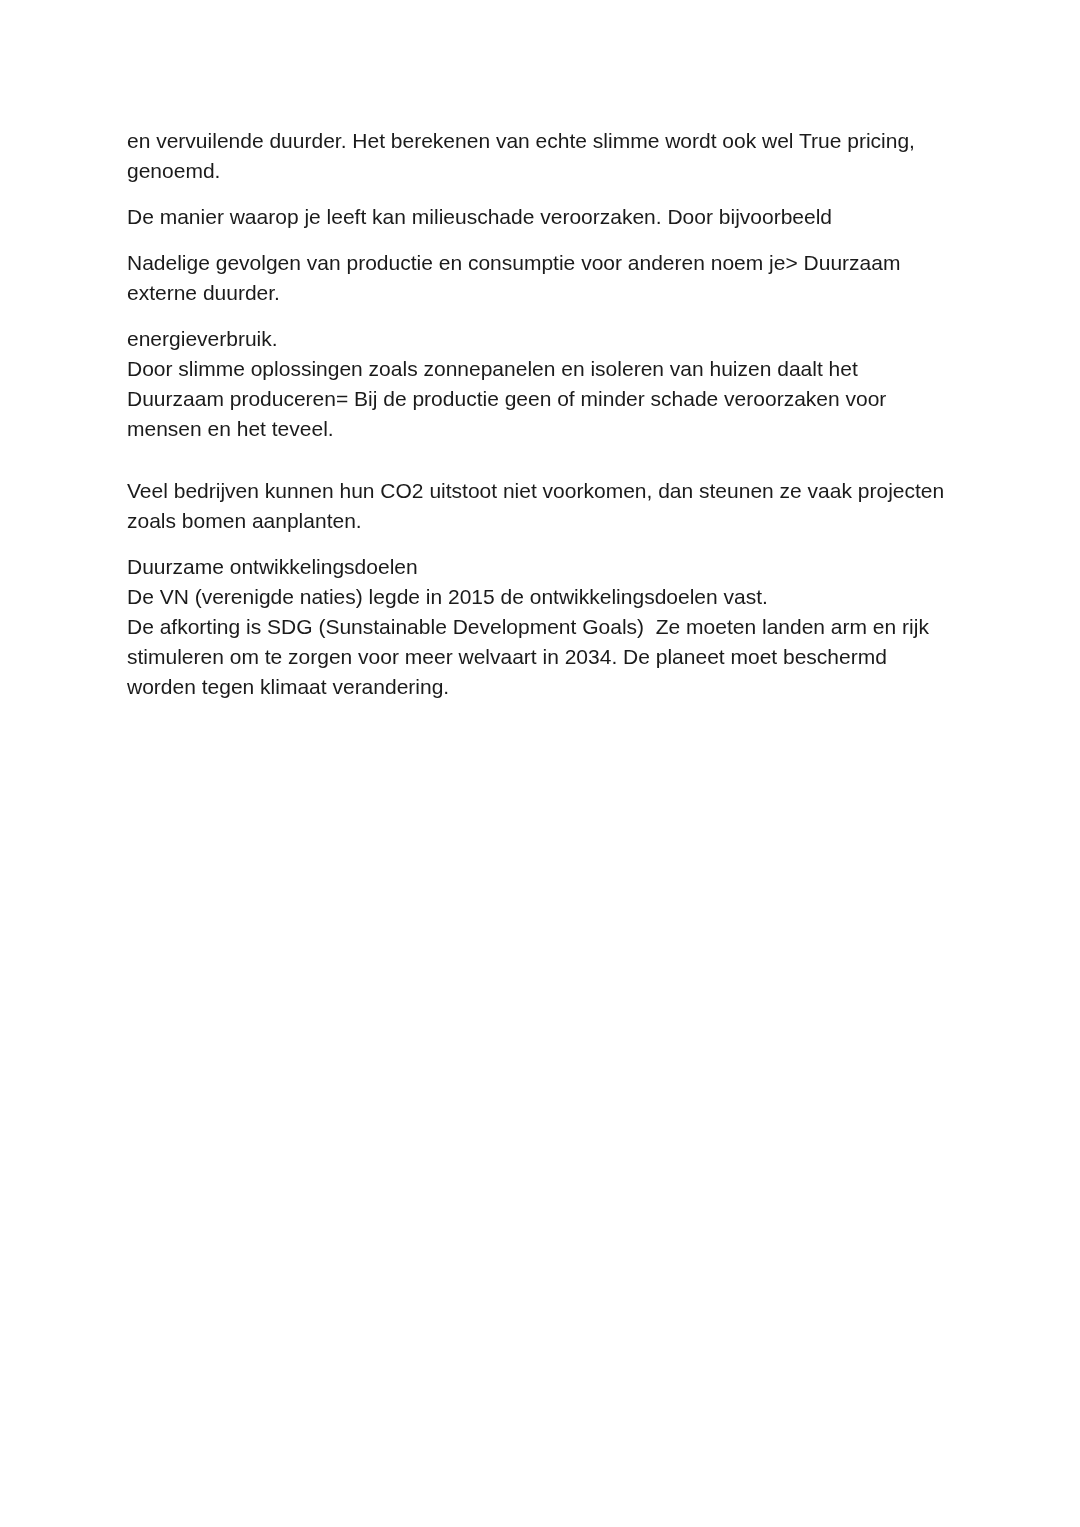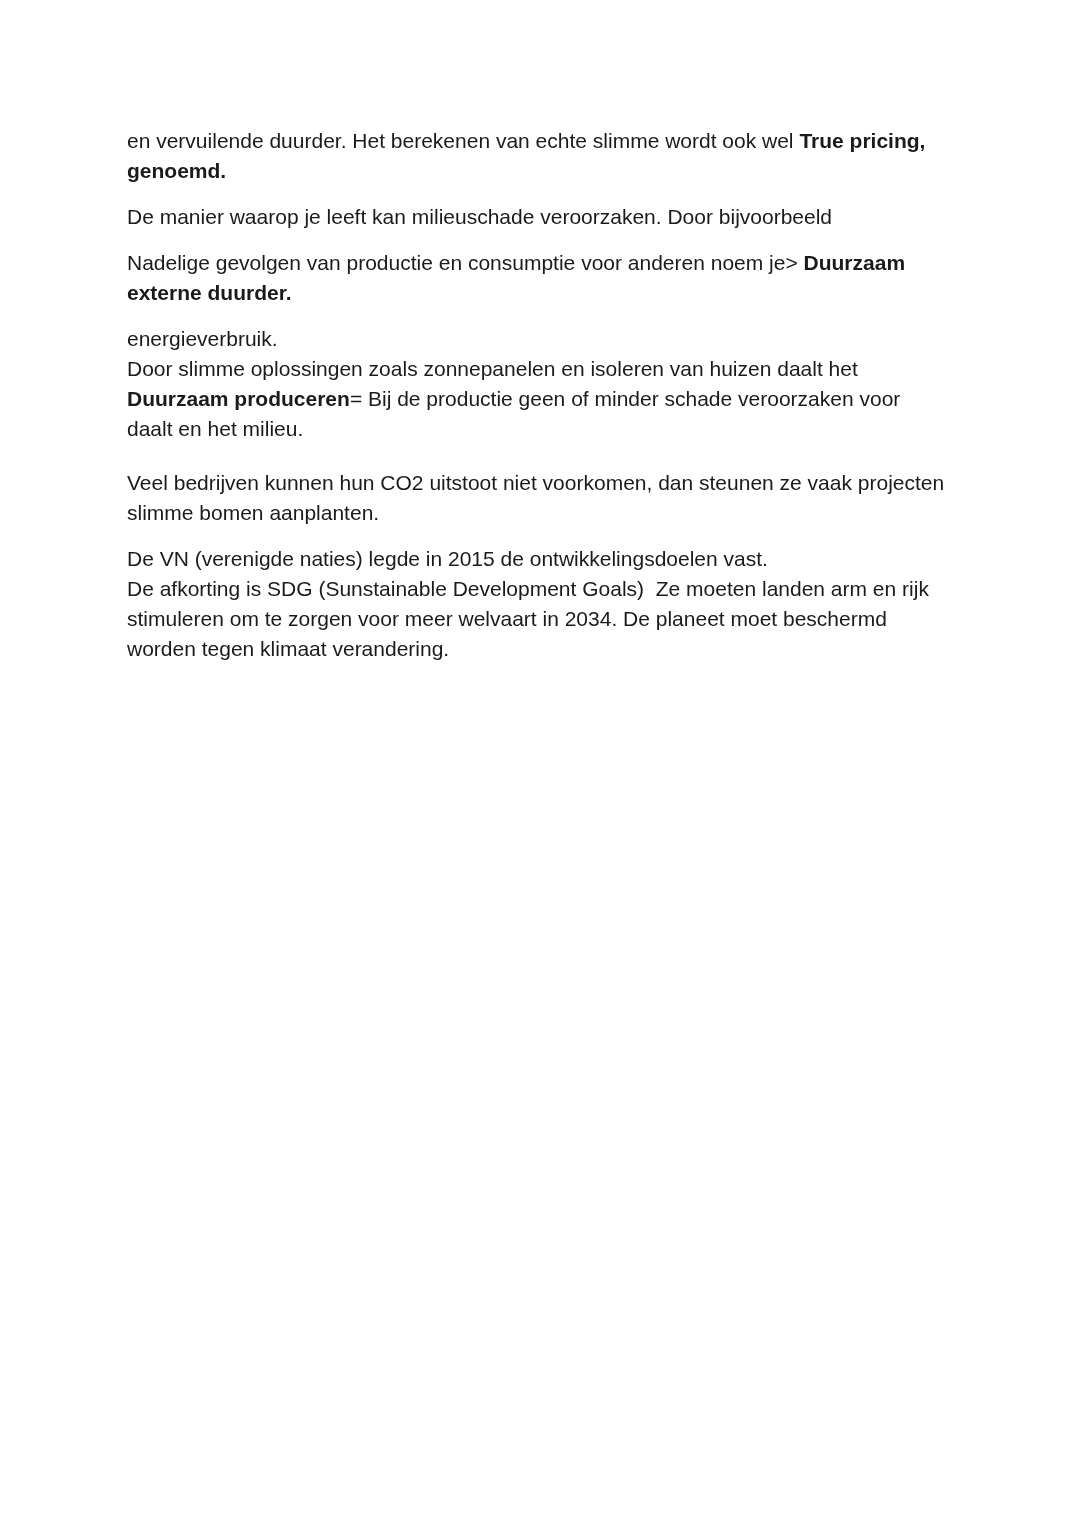--- a/index.html
+++ b/index.html
@@ -21,28 +21,28 @@
     left: 127px;
     width: 830px;
     color: #1b1b1b;
     font-size: 21px;
     line-height: 30px;
   }
   .para {
     margin: 0 0 16px 0;
   }
   .para.extra-gap {
-    margin-top: 24px;
+    margin-top: 32px;
   }
   .line {
     white-space: pre-wrap;
     min-height: 30px;
   }
   .run-bold {
-    font-weight: bold;
+    font-weight: normal;
   }
 </style>
 </head>
 <body>
 
 <div class="page">
   <div class="content" id="doc-content" style="color: rgb(27, 27, 27);">
       <div class="para">
         <div class="line"><span class="run">en vervuilende duurder. Het berekenen van echte slimme wordt ook wel </span><span class="run-bold">True pricing,</span></div>
         <div class="line"><span class="run-bold">genoemd.</span></div>
@@ -51,26 +51,27 @@
         <div class="line"><span class="run">De manier waarop je leeft kan milieuschade veroorzaken. Door bijvoorbeeld</span></div>
       </div>
       <div class="para">
         <div class="line"><span class="run">Nadelige gevolgen van productie en consumptie voor anderen noem je&gt; </span><span class="run-bold">Duurzaam</span></div>
         <div class="line"><span class="run-bold">externe duurder.</span></div>
       </div>
       <div class="para">
         <div class="line"><span class="run">energieverbruik.</span></div>
         <div class="line"><span class="run">Door slimme oplossingen zoals zonnepanelen en isoleren van huizen daalt het</span></div>
         <div class="line"><span class="run-bold">Duurzaam produceren</span><span class="run">= Bij de productie geen of minder schade veroorzaken voor</span></div>
-        <div class="line"><span class="run">daalt en het milieu.</span></div>
+        <div class="line"><span class="run">mensen en het teveel.</span></div>
       </div>
       <div class="para extra-gap">
         <div class="line"><span class="run">Veel bedrijven kunnen hun CO2 uitstoot niet voorkomen, dan steunen ze vaak projecten</span></div>
-        <div class="line"><span class="run">slimme bomen aanplanten.</span></div>
+        <div class="line"><span class="run">zoals bomen aanplanten.</span></div>
       </div>
       <div class="para">
+        <div class="line"><span class="run">Duurzame ontwikkelingsdoelen</span></div>
         <div class="line"><span class="run">De VN (verenigde naties) legde in 2015 de ontwikkelingsdoelen vast.</span></div>
         <div class="line"><span class="run">De afkorting is SDG (Sunstainable Development Goals)  Ze moeten landen arm en rijk</span></div>
         <div class="line"><span class="run">stimuleren om te zorgen voor meer welvaart in 2034. De planeet moet beschermd</span></div>
         <div class="line"><span class="run">worden tegen klimaat verandering.</span></div>
       </div>
     </div>
 </div>
 
 </body></html>

